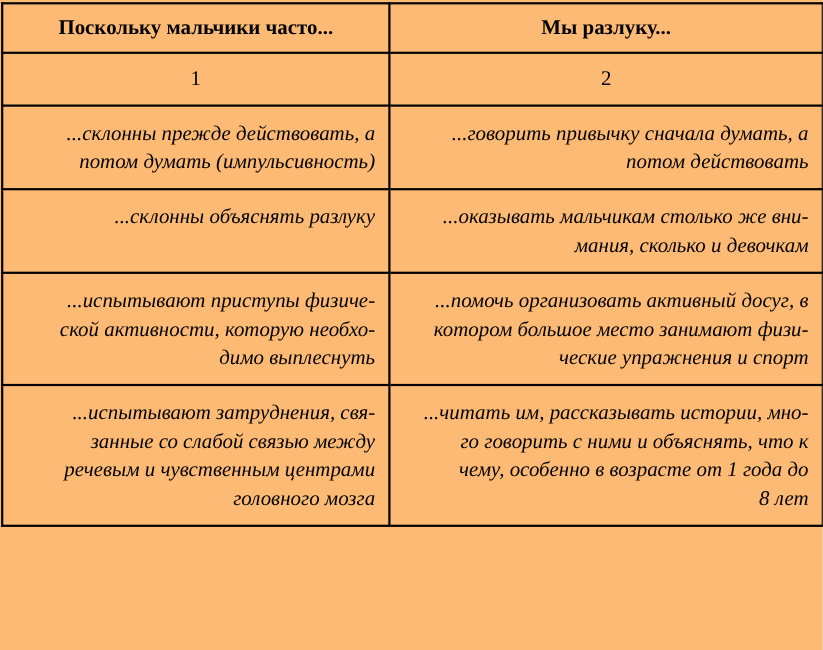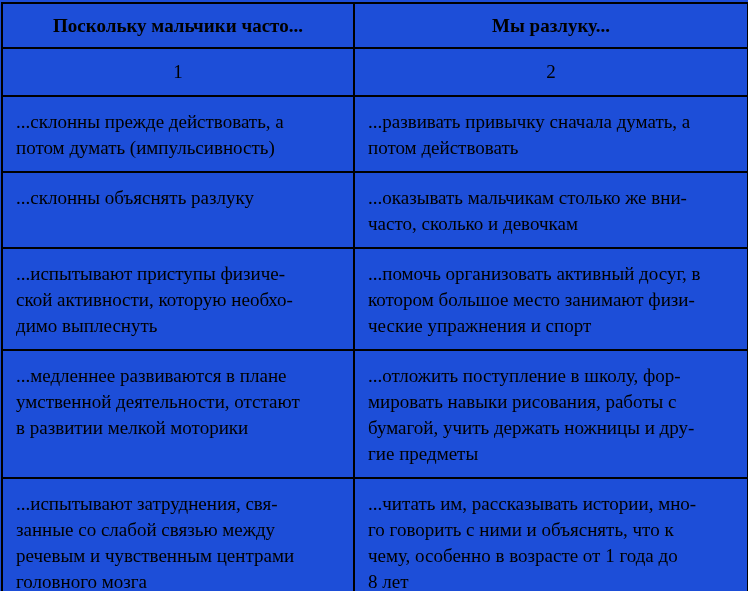--- a/index.html
+++ b/index.html
@@ -4,21 +4,21 @@
 <style>
   html, body {
     margin: 0;
     padding: 0;
     background: #ffffff;
   }
   .page {
     width: 748px;
     height: 591px;
     box-sizing: border-box;
-    background: #1d4ed8;
+    background: #fdba74;
     font-family: "Liberation Serif", "DejaVu Serif", serif;
     color: #000000;
     padding-top: 2px;
   }
   table.grid {
     width: 746px;
     margin-left: 1px;
     border-collapse: collapse;
     table-layout: fixed;
   }
@@ -37,24 +37,25 @@
     padding: 4px 10px;
   }
   td.col-number {
     font-weight: normal;
     text-align: center;
     vertical-align: middle;
     height: 48px;
     padding: 4px 10px;
   }
   td.cell {
-    text-align: left;
+    text-align: right;
     vertical-align: top;
     padding: 12px 12px 10px 13px;
     white-space: pre-line;
+    font-style: italic;
   }
   tr.r1 td { height: 75px; }
   tr.r2 td { height: 74px; }
   tr.r3 td { height: 102px; }
   tr.r4 td { height: 121px; }
   tr.r5 td { height: 124px; }
 </style>
 </head>
 <body>
 
@@ -69,44 +70,35 @@
         <th class="col-header">Поскольку мальчики часто...</th>
         <th class="col-header">Мы разлуку...</th>
       </tr>
       <tr>
         <td class="col-number">1</td>
         <td class="col-number">2</td>
       </tr>
       <tr class="r1">
         <td class="cell">...склонны прежде действовать, а
 потом думать (импульсивность)</td>
-        <td class="cell">...развивать привычку сначала думать, а
+        <td class="cell">...говорить привычку сначала думать, а
 потом действовать</td>
       </tr>
       <tr class="r2">
         <td class="cell">...склонны объяснять разлуку</td>
         <td class="cell">...оказывать мальчикам столько же вни-
-часто, сколько и девочкам</td>
+мания, сколько и девочкам</td>
       </tr>
       <tr class="r3">
         <td class="cell">...испытывают приступы физиче-
 ской активности, которую необхо-
 димо выплеснуть</td>
         <td class="cell">...помочь организовать активный досуг, в
 котором большое место занимают физи-
 ческие упражнения и спорт</td>
-      </tr>
-      <tr class="r4">
-        <td class="cell">...медленнее развиваются в плане
-умственной деятельности, отстают
-в развитии мелкой моторики</td>
-        <td class="cell">...отложить поступление в школу, фор-
-мировать навыки рисования, работы с
-бумагой, учить держать ножницы и дру-
-гие предметы</td>
       </tr>
       <tr class="r5">
         <td class="cell">...испытывают затруднения, свя-
 занные со слабой связью между
 речевым и чувственным центрами
 головного мозга</td>
         <td class="cell">...читать им, рассказывать истории, мно-
 го говорить с ними и объяснять, что к
 чему, особенно в возрасте от 1 года до
 8 лет</td>

